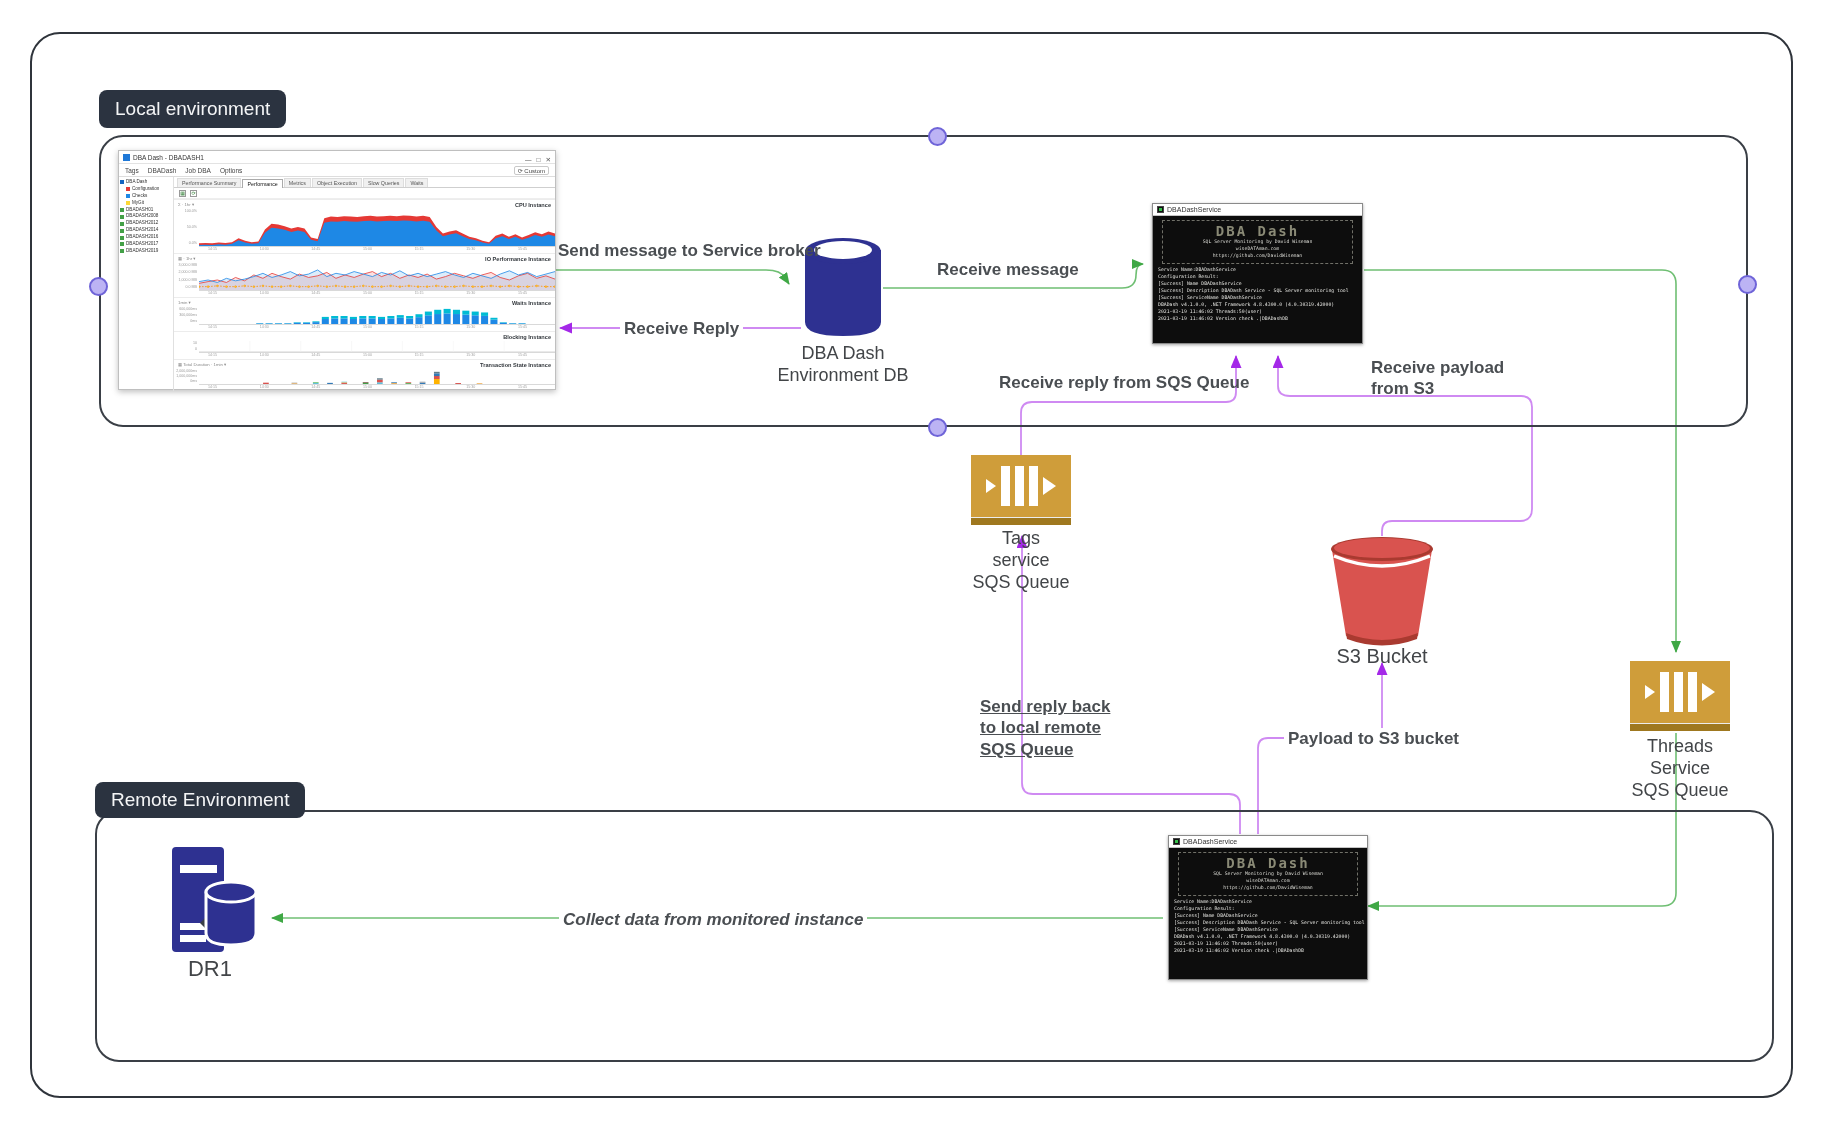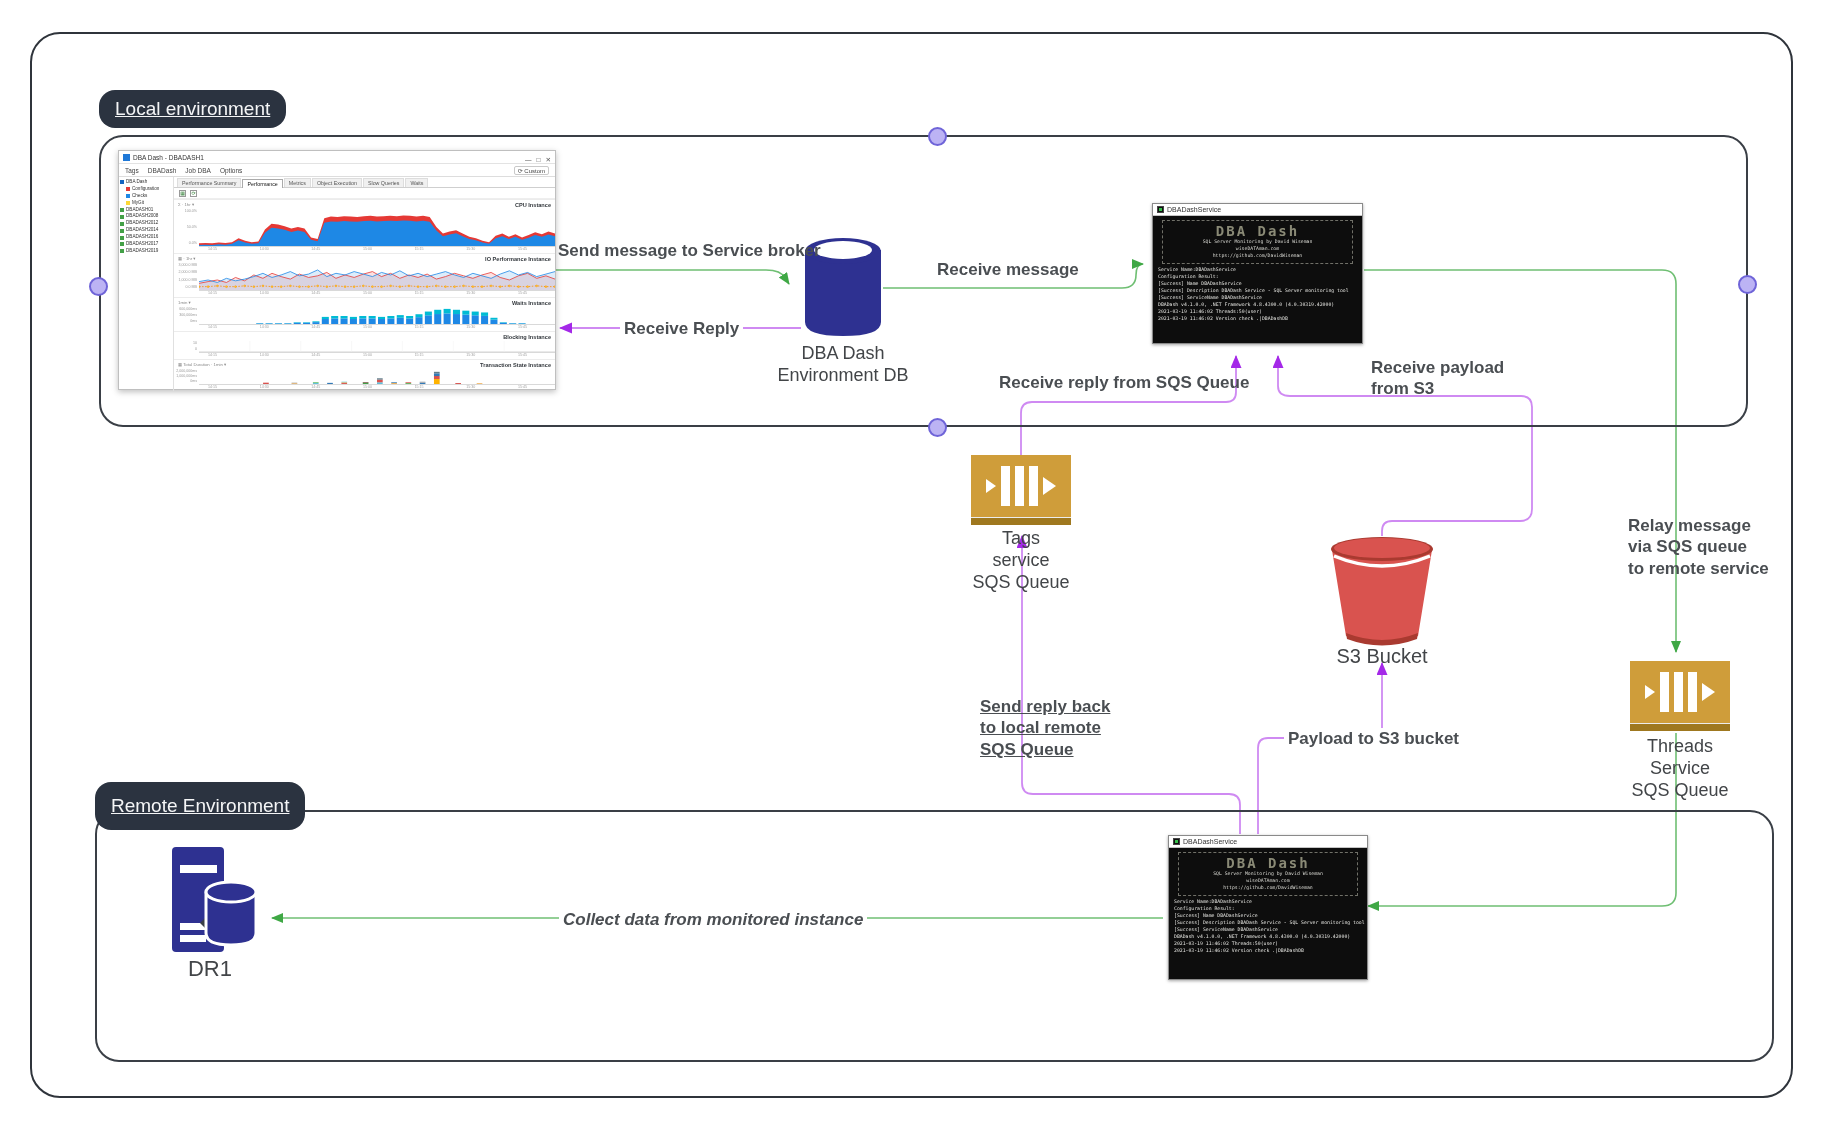--- a/index.html
+++ b/index.html
@@ -6,24 +6,24 @@
   html,body { width:1825px; height:1132px; background:#ffffff; font-family:"Liberation Sans",sans-serif; overflow:hidden; }
   #stage { position:relative; width:1825px; height:1132px; background:#fff; }
 
   .outer-frame { position:absolute; left:30px; top:32px; width:1763px; height:1066px;
     border:2.5px solid #2f343b; border-radius:30px; background:#fff; }
 
   .env-box { position:absolute; border:2px solid #3a3f46; border-radius:24px; background:transparent; }
   #local-box  { left:99px;  top:135px; width:1649px; height:292px; }
   #remote-box { left:95px;  top:810px; width:1679px; height:252px; }
 
-  .env-chip { position:absolute; background:#2b3340; color:#f4f5f6; border-radius:16px;
-    font-size:19px; display:flex; align-items:center; justify-content:center; padding:0 16px;text-decoration:underline; }
+  .env-chip { position:absolute; background:#2b3340; color:#f4f5f6; border-radius:8px;
+    font-size:19px; display:flex; align-items:center; justify-content:center; padding:0 16px; }
   #chip-local  { left:99px; top:90px;  height:38px; }
-  #chip-remote { left:95px; top:782px; height:48px; }
+  #chip-remote { left:95px; top:782px; height:36px; }
 
   .connector { position:absolute; width:19px; height:19px; border-radius:50%;
     background:#bcb3f4; border:2px solid #6f64d8; }
 
   
   .edge-label { position:absolute; font-weight:bold; color:#4a4e52; font-size:17px; line-height:1.25; white-space:nowrap; }
   .edge-label.on-line { background:#fff; padding:0 4px; }
   .node-label { position:absolute; color:#424548; font-size:18px; line-height:1.22; text-align:center; white-space:nowrap; }
 
   
@@ -595,25 +595,20 @@
   </div>
 
   <div class="edge-label" style="left:558px; top:240px;">Send message to Service broker</div>
   <div class="edge-label" style="left:937px; top:259px;">Receive message</div>
   <div class="edge-label on-line" style="left:620px; top:318px;">Receive Reply</div>
   <div class="edge-label" style="left:999px; top:372px;">Receive reply from SQS Queue</div>
   <div class="edge-label" style="left:1371px; top:357px;">
     <div>Receive payload</div>
     <div>from S3</div>
   </div>
-  <div class="edge-label" style="left:1628px; top:515px;">
-    <div>Relay message</div>
-    <div>via SQS queue</div>
-    <div>to remote service</div>
-  </div>
   <div class="edge-label" style="left:980px; top:696px;text-decoration:underline;">
     <div>Send reply back</div>
     <div>to local remote</div>
     <div>SQS Queue</div>
   </div>
   <div class="edge-label on-line" style="left:1284px; top:728px;">Payload to S3 bucket</div>
   <div class="edge-label on-line" style="left:559px; top:909px;font-style:italic;">Collect data from monitored instance</div>
 
 </div>
 

